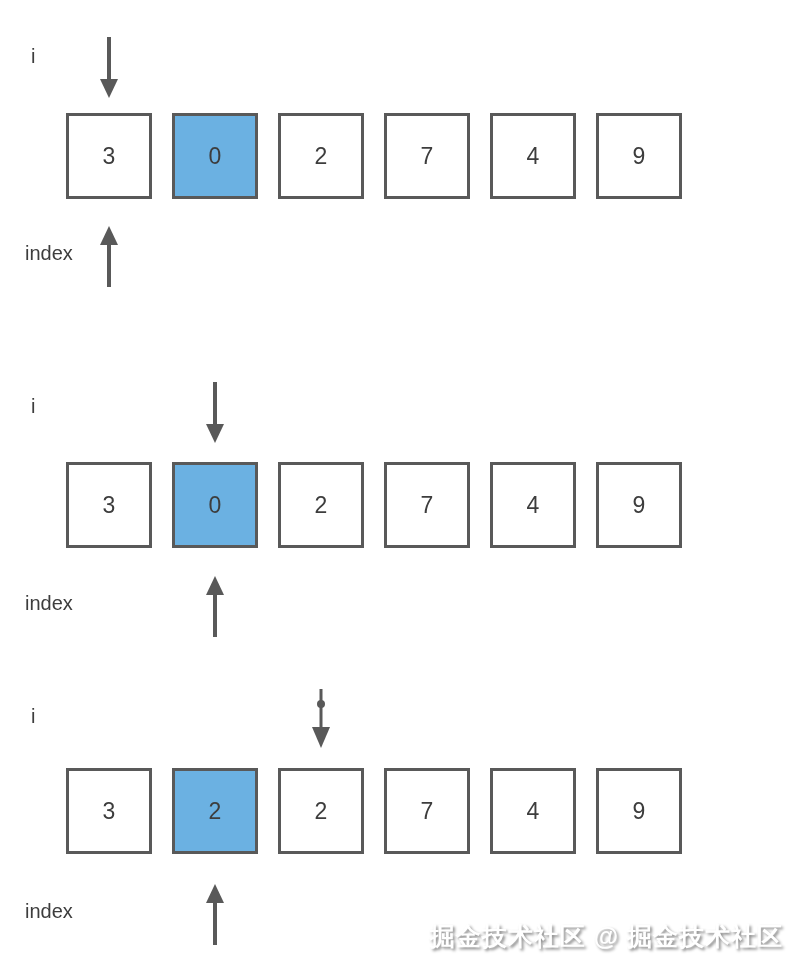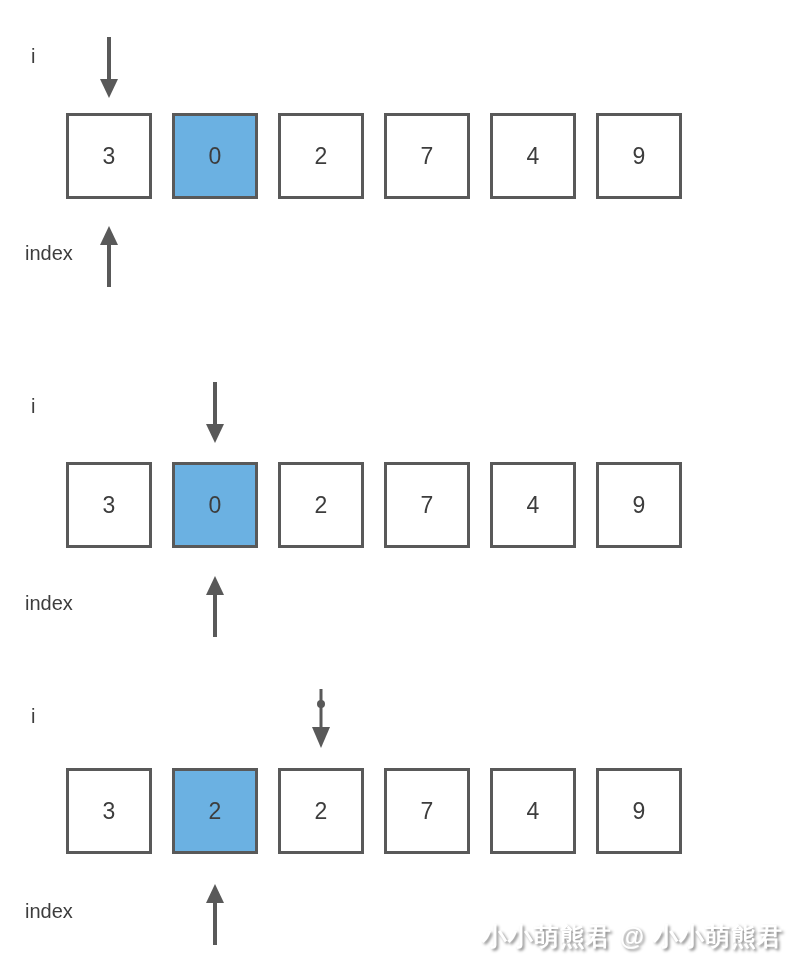--- a/index.html
+++ b/index.html
@@ -136,14 +136,14 @@
     <span class="arrow" style="top: 884px; left: 203px;">
       <svg width="24" height="62" viewBox="0 0 24 62">
         <polygon points="3,19 21,19 12,0" fill="currentColor"></polygon>
         <line x1="12" y1="17" x2="12" y2="61" stroke="currentColor" stroke-width="4"></line>
       </svg>
     </span>
 
     <span class="pointer-label" style="left:25px;top:901px">index</span>
   </section>
 
-  <div class="watermark">小小萌熊君 @ 小小萌熊君</div>
+  <div class="watermark">掘金技术社区 @ 掘金技术社区</div>
 </div>
 
 </body></html>

